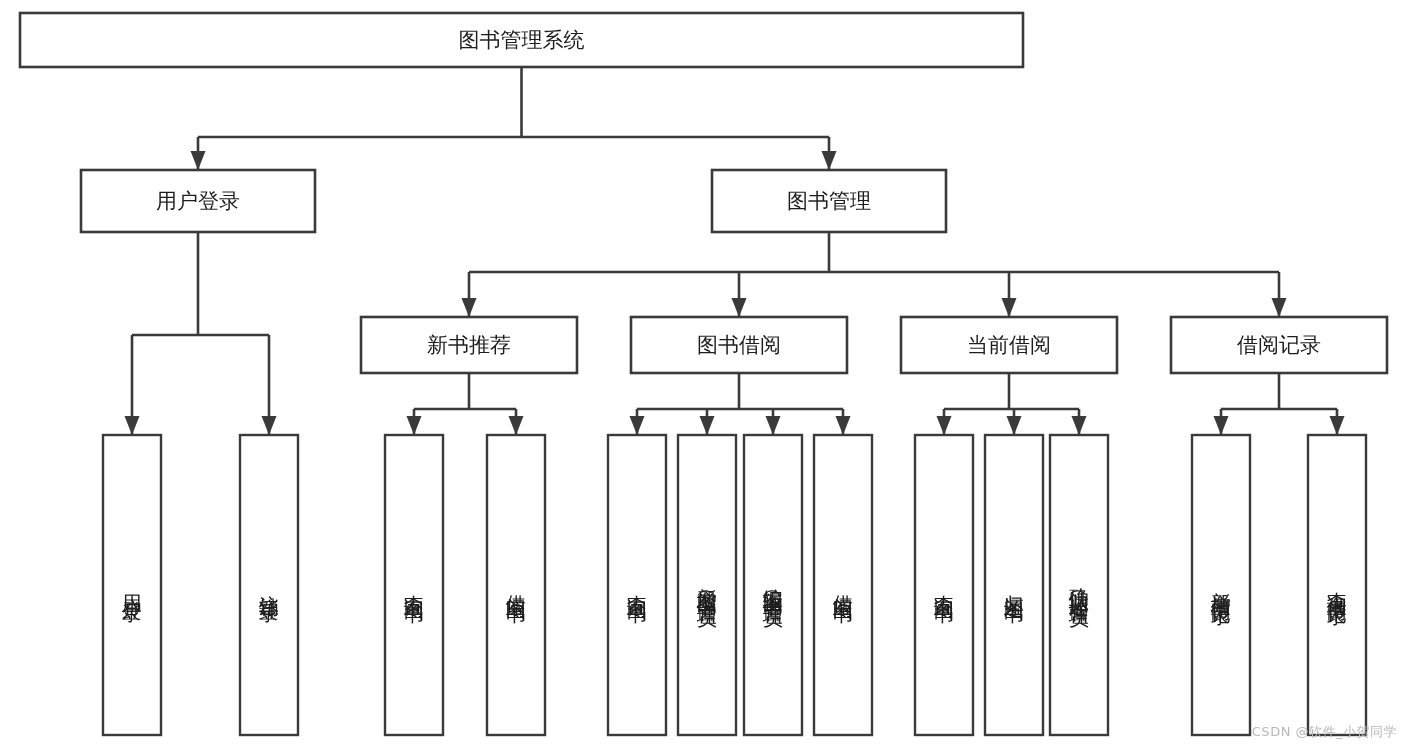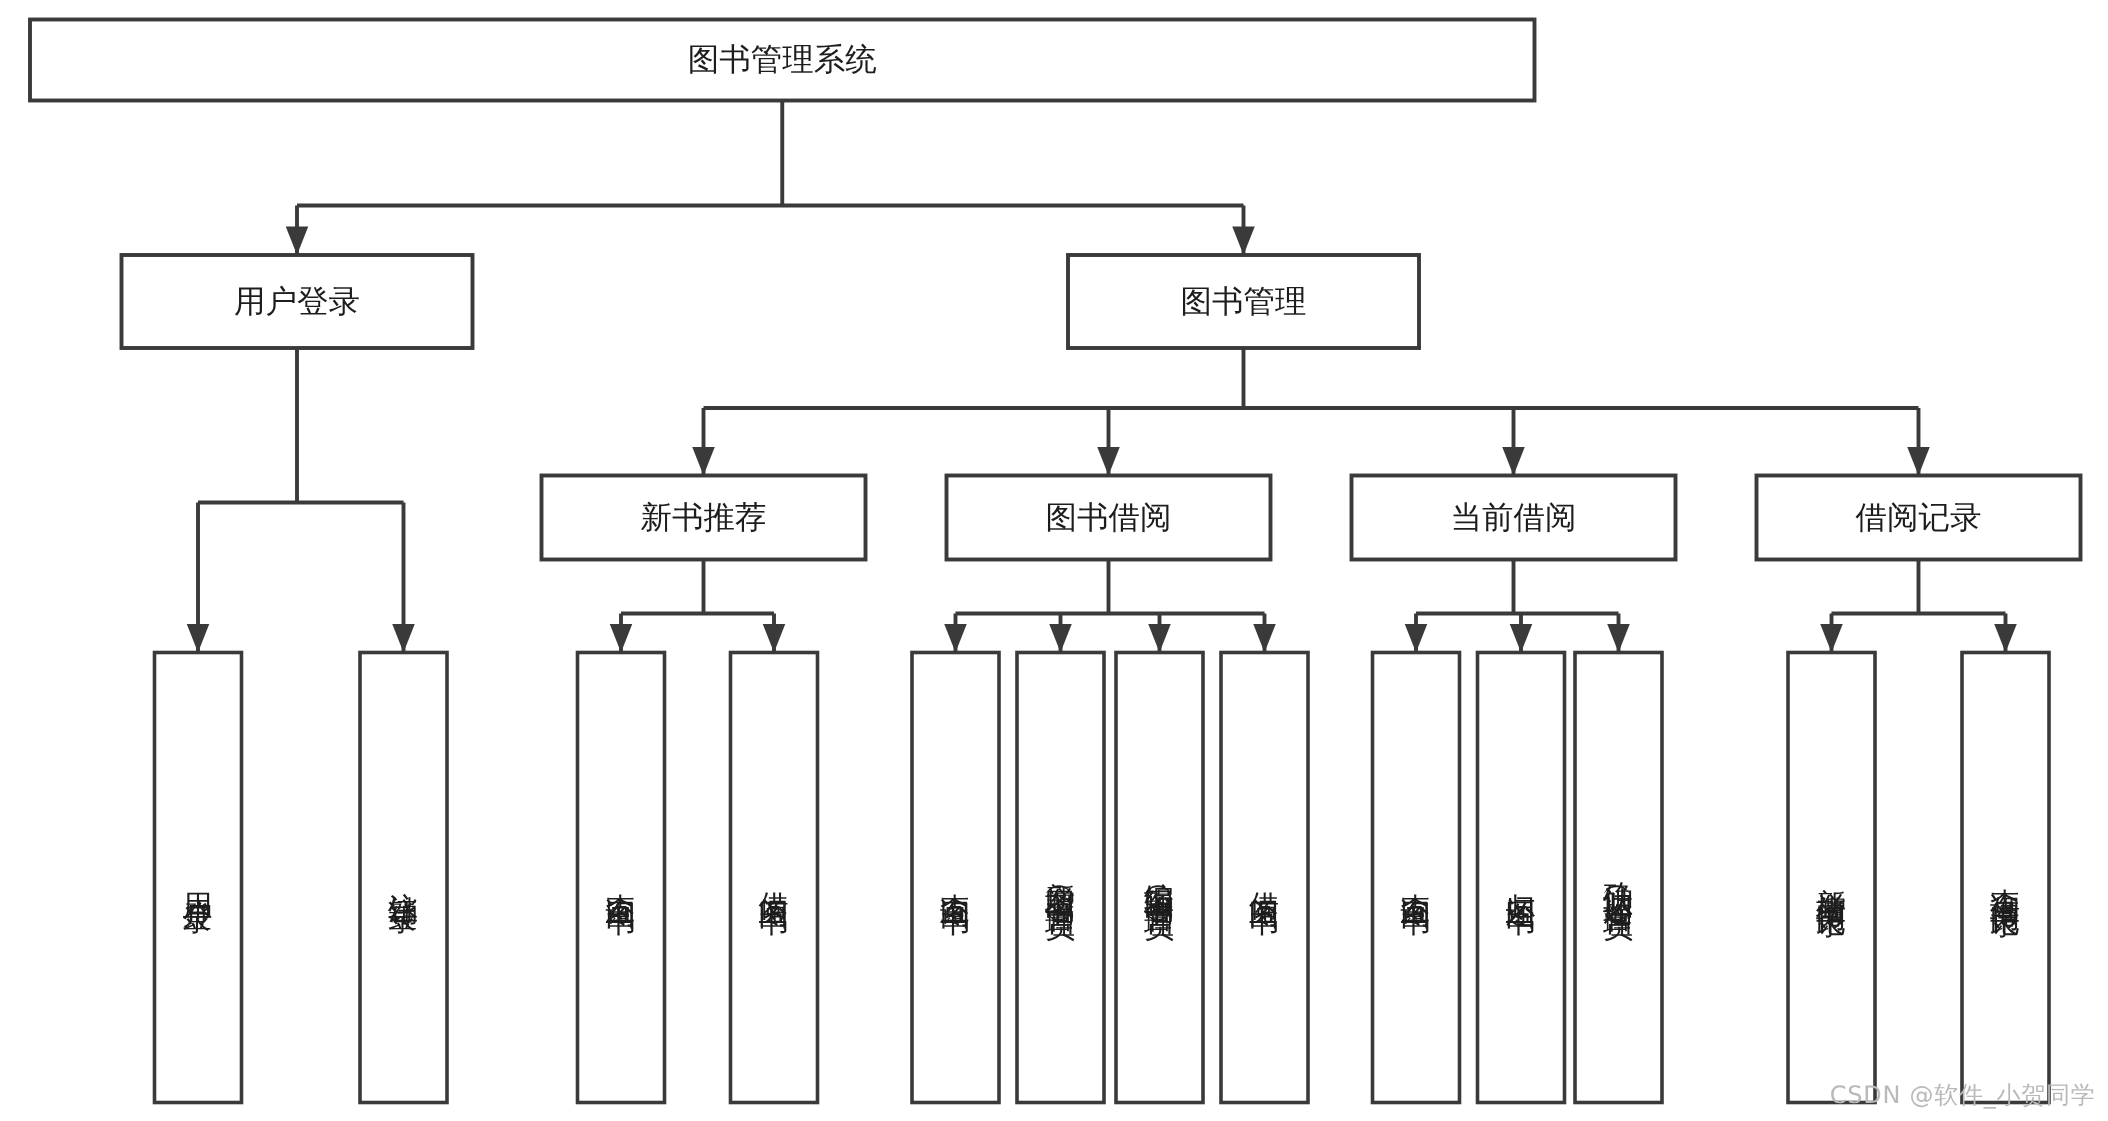--- a/index.html
+++ b/index.html
@@ -68,21 +68,21 @@
     display: flex;
     align-items: center;
     justify-content: center;
     pointer-events: none;
   }
   .watermark {
     position: absolute;
     right: 8px;
     bottom: 6px;
     font-family: "DejaVu Sans", "Liberation Sans", sans-serif;
-    font-size: 16px;
+    font-size: 13px;
     color: #b9b9b9;
     letter-spacing: 0.5px;
     white-space: nowrap;
   }
 </style>
 </head>
 <body>
 
 <div id="diagram-root">
 

